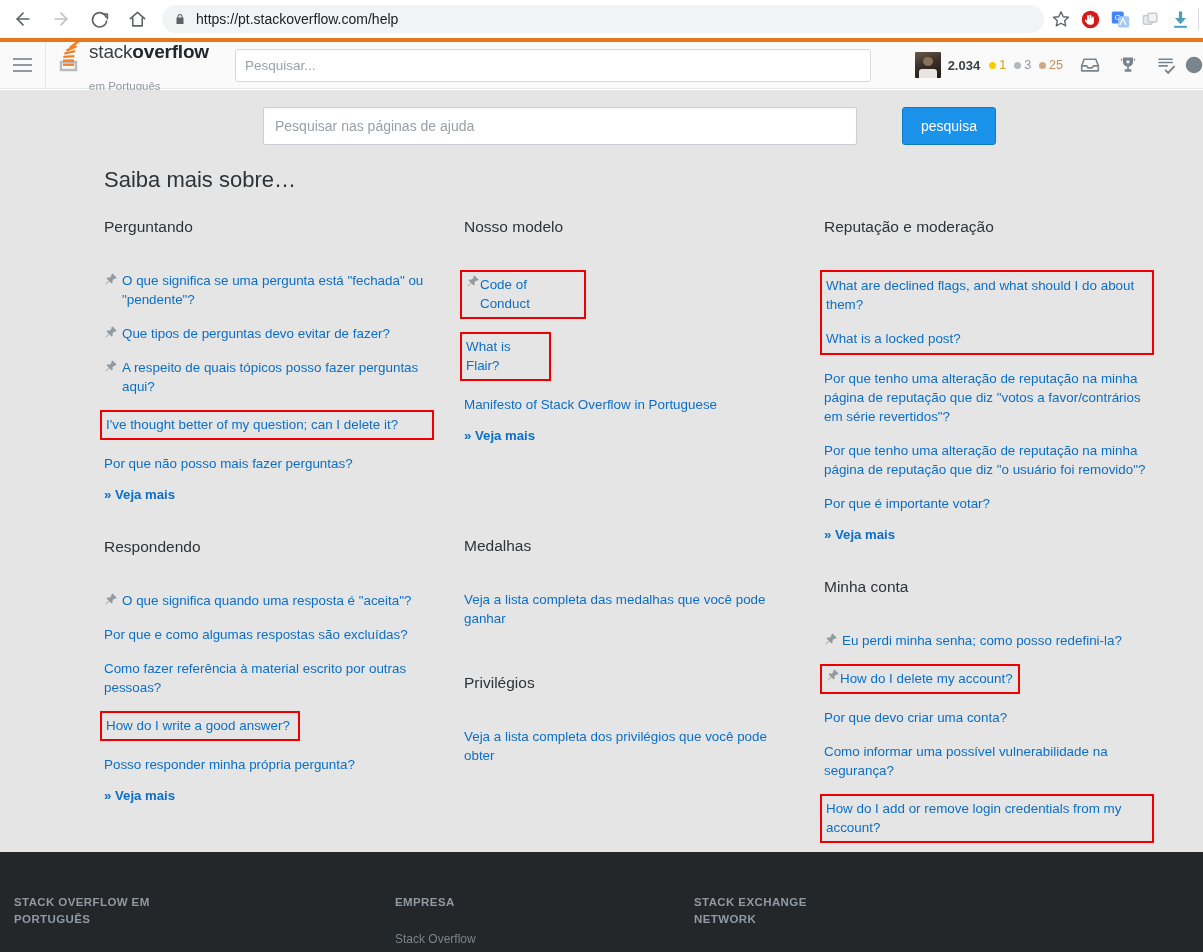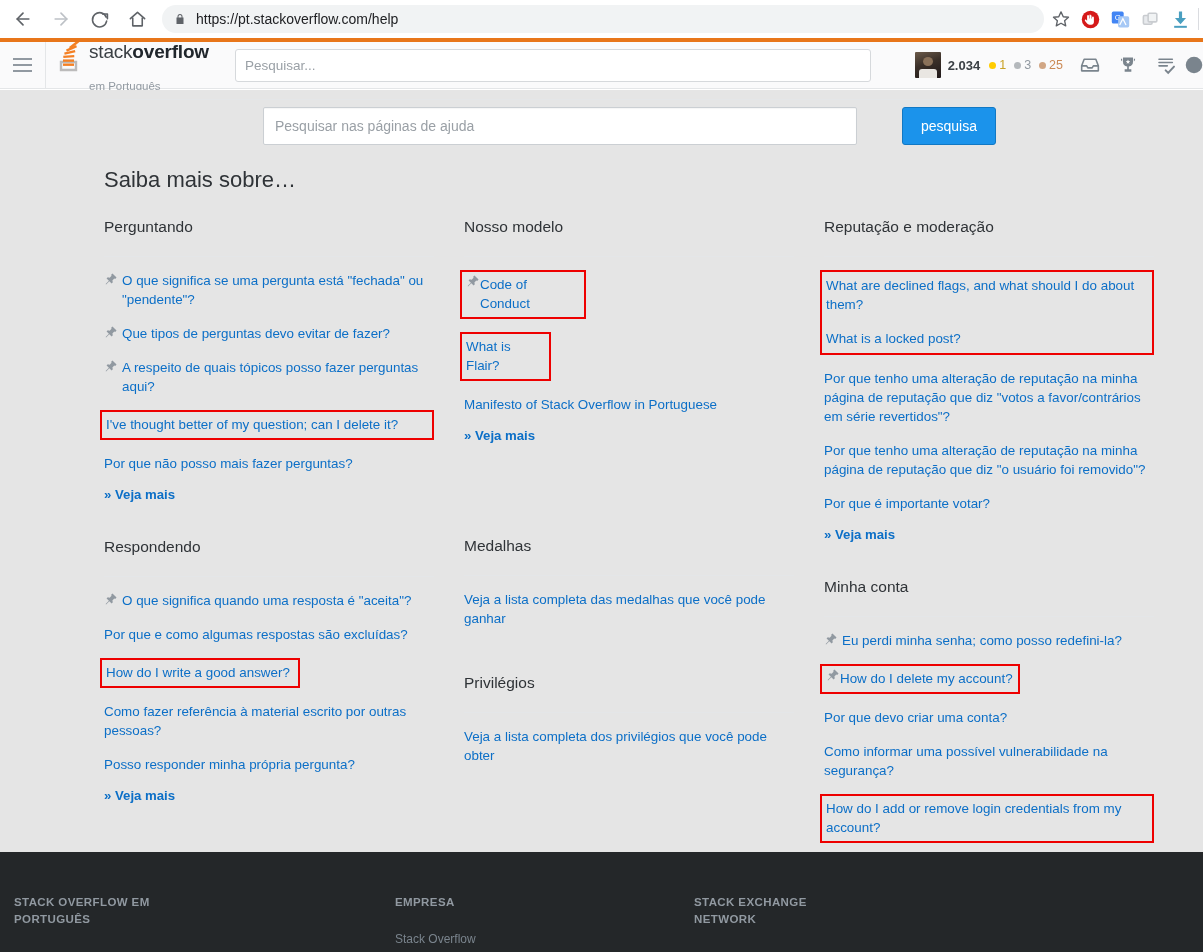--- a/index.html
+++ b/index.html
@@ -418,25 +418,25 @@
         <div class="sec-items">
           <div class="item pinned">
             <span class="pin-icon"><svg width="14" height="14" viewBox="0 0 24 24" fill="currentColor">
                   <path d="M14.5 2.5l7 7-2.3 2.3-1.6-.6-3.2 3.2.7 3.3-2 2-4-4-5.6 5.6-.7-.7 5.6-5.6-4-4 2-2 3.3.7 3.2-3.2-.6-1.6z"></path>
                 </svg></span>
             <span>O que significa quando uma resposta é "aceita"?</span>
           </div>
           <div class="item">
             <span>Por que e como algumas respostas são excluídas?</span>
           </div>
+          <div class="item">
+            <span>Como fazer referência à material escrito por outras pessoas?</span>
+          </div>
           <div class="item hl-block" style="width:200px">
             <span>How do I write a good answer?</span>
-          </div>
-          <div class="item">
-            <span>Como fazer referência à material escrito por outras pessoas?</span>
           </div>
           <div class="item">
             <span>Posso responder minha própria pergunta?</span>
           </div>
           <div class="veja">» Veja mais</div>
         </div>
       </div>
     </div>
 
     <div class="col">

